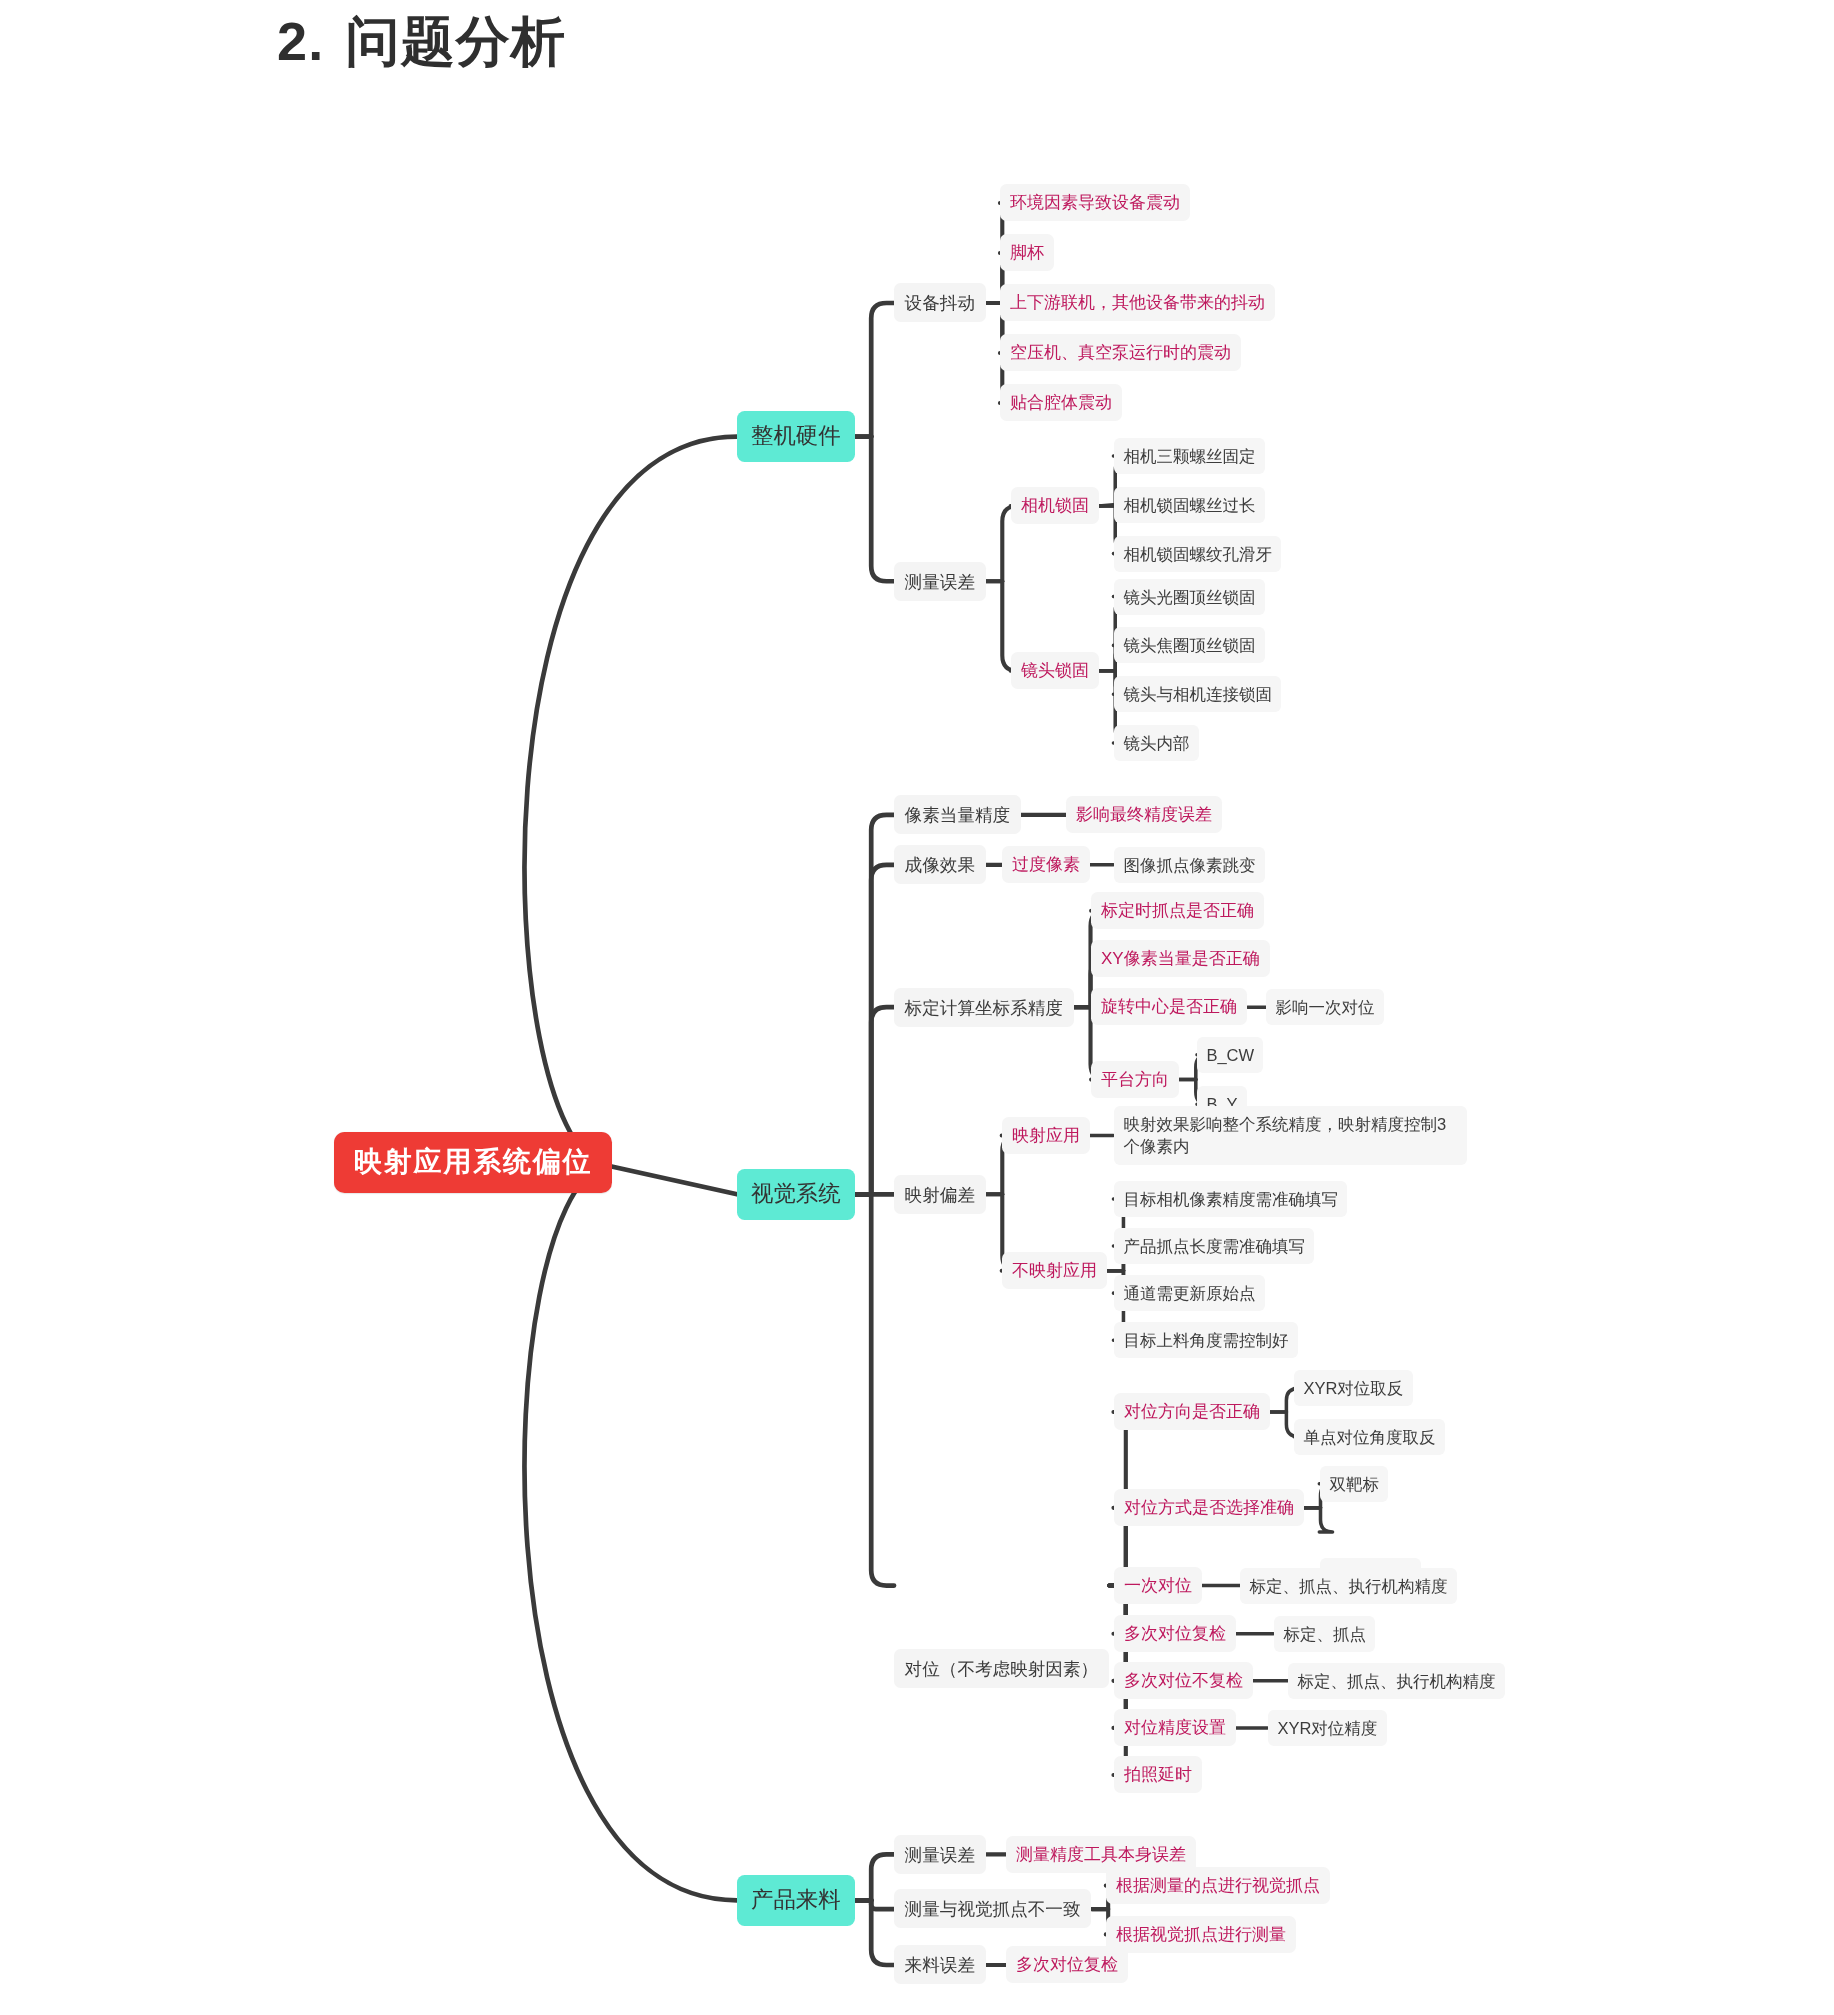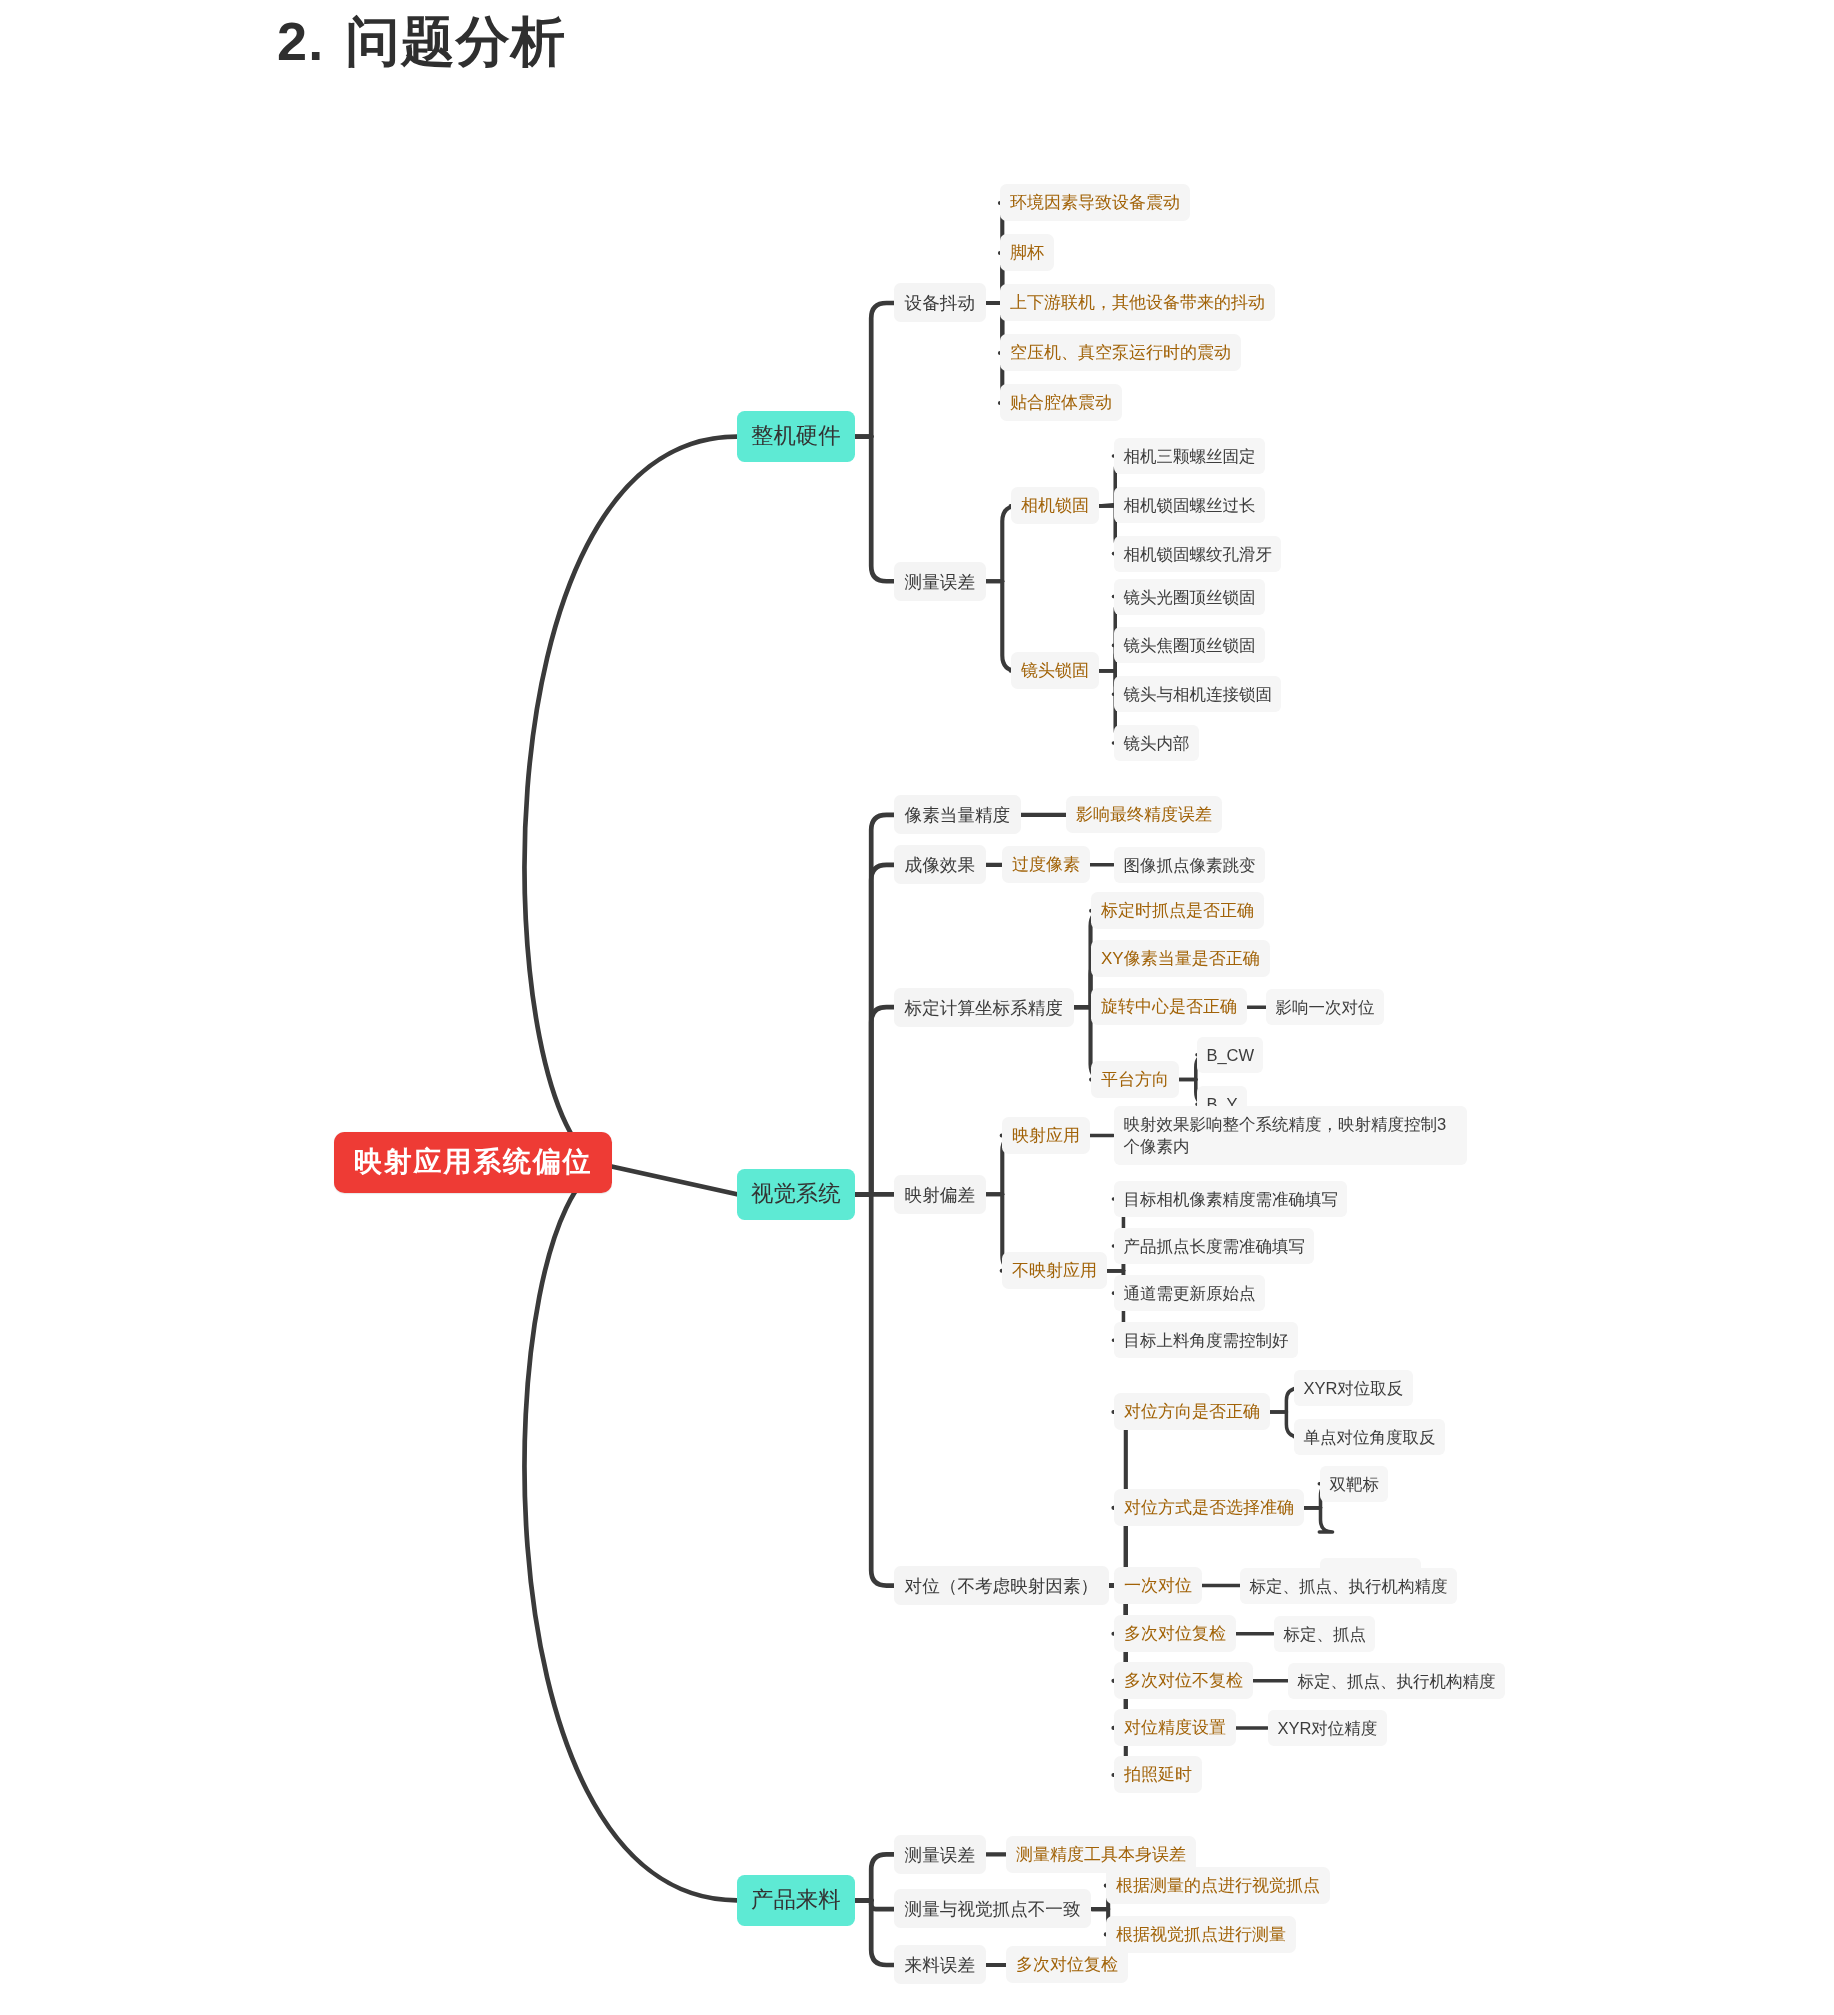--- a/index.html
+++ b/index.html
@@ -36,21 +36,21 @@
   }
   .node.lvl1{
     background:#5eead4;color:#333333;
     font-size:22.4px;padding:10px 14px;border-radius:7.6px;
   }
   .node.lvl2{
     background:#f4f4f4;color:#3a3a3a;
     font-size:17.6px;padding:7.6px 10.6px;border-radius:6.5px;
   }
   .node.lvl3{
-    background:#f5f5f5;color:#a16207;
+    background:#f5f5f5;color:#be185d;
     font-size:17px;padding:7px 10px;border-radius:6.5px;
   }
   .node.lvl4{
     background:#f6f6f6;color:#3c3c3c;
     font-size:16.5px;padding:6.5px 9.4px;border-radius:5.9px;
   }
   .node.wrap{white-space:normal;}
 </style>
 </head>
 <body>
@@ -203,21 +203,21 @@
       <div class="node lvl4" style="left: 1197px; top: 1037px;">B_CW</div>
       <div class="node lvl4" style="left: 1197px; top: 1086px;">B_Y</div>
       <div class="node lvl2" style="left: 894px; top: 1175px;">映射偏差</div>
       <div class="node lvl3" style="left: 1002px; top: 1117px;">映射应用</div>
       <div class="node lvl4 wrap" style="width: 353px; left: 1114px; top: 1106px;">映射效果影响整个系统精度，映射精度控制3个像素内</div>
       <div class="node lvl3" style="left: 1002px; top: 1252px;">不映射应用</div>
       <div class="node lvl4" style="left: 1114px; top: 1181px;">目标相机像素精度需准确填写</div>
       <div class="node lvl4" style="left: 1114px; top: 1228px;">产品抓点长度需准确填写</div>
       <div class="node lvl4" style="left: 1114px; top: 1275px;">通道需更新原始点</div>
       <div class="node lvl4" style="left: 1114px; top: 1322px;">目标上料角度需控制好</div>
-      <div class="node lvl2" style="left: 894px; top: 1566px;">对位（不考虑映射因素）</div>
+      <div class="node lvl2" style="left: 894px; top: 1649px;">对位（不考虑映射因素）</div>
       <div class="node lvl3" style="left: 1114px; top: 1393px;">对位方向是否正确</div>
       <div class="node lvl4" style="left: 1294px; top: 1370px;">XYR对位取反</div>
       <div class="node lvl4" style="left: 1294px; top: 1419px;">单点对位角度取反</div>
       <div class="node lvl3" style="left: 1114px; top: 1489px;">对位方式是否选择准确</div>
       <div class="node lvl4" style="left: 1320px; top: 1466px;">双靶标</div>
       <div class="node lvl4" style="left: 1320px; top: 1558px;">靶标＋直线</div>
       <div class="node lvl3" style="left: 1114px; top: 1567px;">一次对位</div>
       <div class="node lvl4" style="left: 1240px; top: 1568px;">标定、抓点、执行机构精度</div>
       <div class="node lvl3" style="left: 1114px; top: 1615px;">多次对位复检</div>
       <div class="node lvl4" style="left: 1274px; top: 1616px;">标定、抓点</div>

